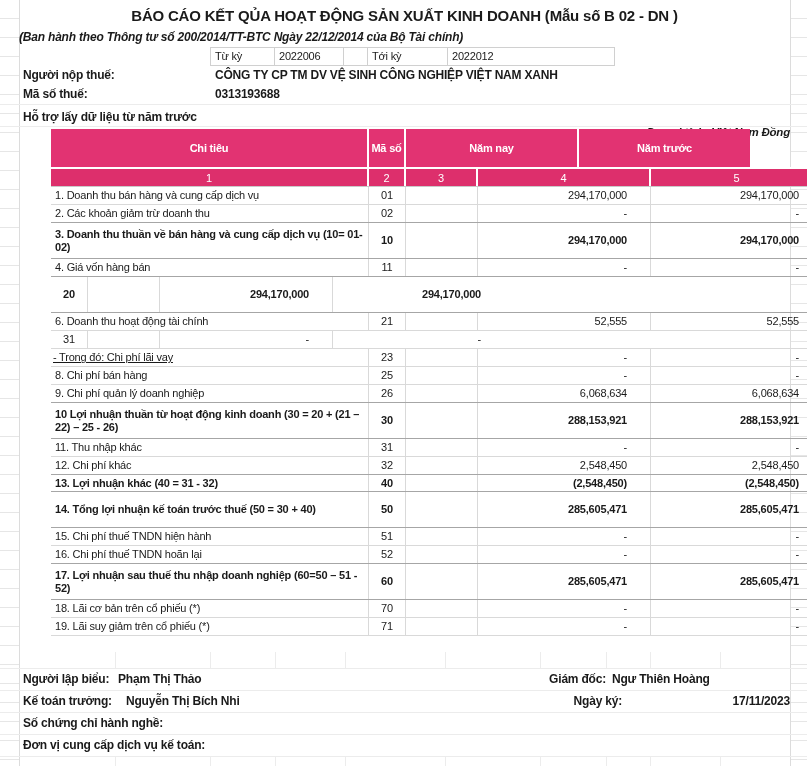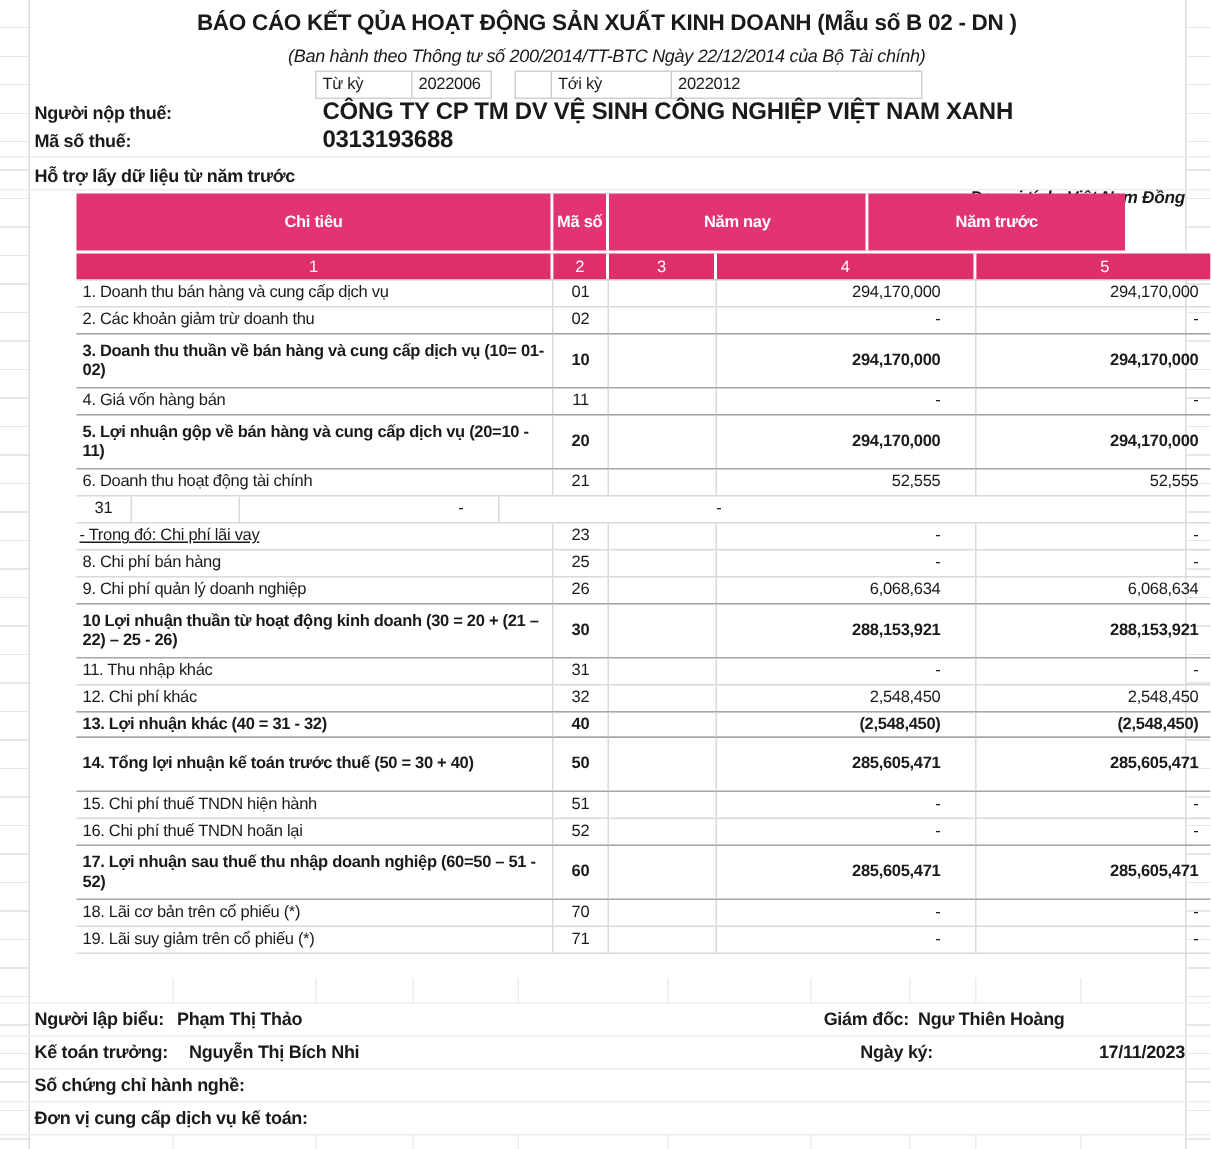--- a/index.html
+++ b/index.html
@@ -17,26 +17,26 @@
   .vband{position:absolute;left:0;width:807px;background-repeat:no-repeat;
     background-image:linear-gradient(#ececec,#ececec),linear-gradient(#ececec,#ececec),linear-gradient(#ececec,#ececec),
                      linear-gradient(#ececec,#ececec),linear-gradient(#ececec,#ececec),linear-gradient(#ececec,#ececec),
                      linear-gradient(#ececec,#ececec),linear-gradient(#ececec,#ececec),linear-gradient(#ececec,#ececec);
     background-size:1px 100%,1px 100%,1px 100%,1px 100%,1px 100%,1px 100%,1px 100%,1px 100%,1px 100%;
     background-position:115px 0,210px 0,275px 0,345px 0,445px 0,540px 0,606px 0,650px 0,720px 0;}
 
   
   .title{position:absolute;top:5px;left:19px;width:771px;text-align:center;
          font-size:15px;font-weight:700;line-height:22px;white-space:nowrap;}
-  .subtitle{position:absolute;top:29px;left:19px;width:771px;text-align:center;
-            font-size:12px;font-weight:400;font-style:italic;line-height:17px;}
+  .subtitle{position:absolute;top:29px;left:19px;width:771px;
+            font-size:12px;font-weight:700;font-style:italic;line-height:17px;}
   .pcell{position:absolute;top:47px;height:19px;box-sizing:border-box;border:1px solid #d0d0d0;
          font-size:11px;line-height:17px;padding-left:4px;background:#fff;}
   .lbl{position:absolute;left:23px;font-size:12px;font-weight:700;line-height:18px;white-space:nowrap;text-align:center;}
-  .val{position:absolute;left:215px;font-size:16px;font-weight:700;line-height:18px;white-space:nowrap;}
+  .val{position:absolute;left:215px;font-size:12px;font-weight:700;line-height:18px;white-space:nowrap;}
   .support{position:absolute;top:108px;left:23px;font-size:12px;font-weight:700;line-height:18px;cursor:pointer;}
   .unit{position:absolute;top:124px;right:17px;font-size:11.5px;font-weight:700;font-style:italic;line-height:16px;}
 
   
   .rtable{position:absolute;left:19px;top:129px;width:771px;margin-left:32px;}
   .hrow{display:flex;height:38px;border-bottom:2px solid #fff;}
   .hcell{box-sizing:border-box;background:var(--pink,#e23372);color:#fff;font-weight:700;font-size:11px;
          display:flex;align-items:center;justify-content:center;text-align:center;line-height:13px;
          border-right:2px solid #fff;}
   .hcell:last-child{border-right:none;}
@@ -77,21 +77,21 @@
   <div class="hline" style="top:712px"></div>
   <div class="hline" style="top:734px"></div>
   <div class="hline" style="top:756px"></div>
   <div class="vband" style="top:652px;height:16px"></div>
   <div class="vband" style="top:757px;height:9px"></div>
 
   <div class="title">BÁO CÁO KẾT QỦA HOẠT ĐỘNG SẢN XUẤT KINH DOANH (Mẫu số B 02 - DN )</div>
   <div class="subtitle">(Ban hành theo Thông tư số 200/2014/TT-BTC Ngày 22/12/2014 của Bộ Tài chính)</div>
 
   <div class="pcell" style="left:210px;width:65px">Từ kỳ</div>
-  <div class="pcell" style="left:274px;width:54px">2022006</div>
+  <div class="pcell" style="left:274px;width:92px">2022006</div>
   <div class="pcell" style="left:343px;width:25px"></div>
   <div class="pcell" style="left:367px;width:81px">Tới kỳ</div>
   <div class="pcell" style="left:447px;width:168px">2022012</div>
 
   <div class="lbl" style="top:66px">Người nộp thuế:</div>
   <div class="val" style="top:66px">CÔNG TY CP TM DV VỆ SINH CÔNG NGHIỆP VIỆT NAM XANH</div>
   <div class="lbl" style="top:85px">Mã số thuế:</div>
   <div class="val" style="top:85px">0313193688</div>
 
   <div class="support">Hỗ trợ lấy dữ liệu từ năm trước</div>
@@ -134,21 +134,20 @@
       <div class="tc numc c4">294,170,000</div>
     </div>
     <div class="trow">
       <div class="tc labelc c0">4. Giá vốn hàng bán</div>
       <div class="tc codec c1">11</div>
       <div class="tc c2"></div>
       <div class="tc numc c3">-</div>
       <div class="tc numc c4">-</div>
     </div>
     <div class="trow bold tall">
-      <div class="tc labelc c0">5. Lợi nhuận gộp về bán hàng và cung cấp dịch vụ (20=10 - 11)</div>
       <div class="tc codec c1">20</div>
       <div class="tc c2"></div>
       <div class="tc numc c3">294,170,000</div>
       <div class="tc numc c4">294,170,000</div>
     </div>
     <div class="trow">
       <div class="tc labelc c0">6. Doanh thu hoạt động tài chính</div>
       <div class="tc codec c1">21</div>
       <div class="tc c2"></div>
       <div class="tc numc c3">52,555</div>

